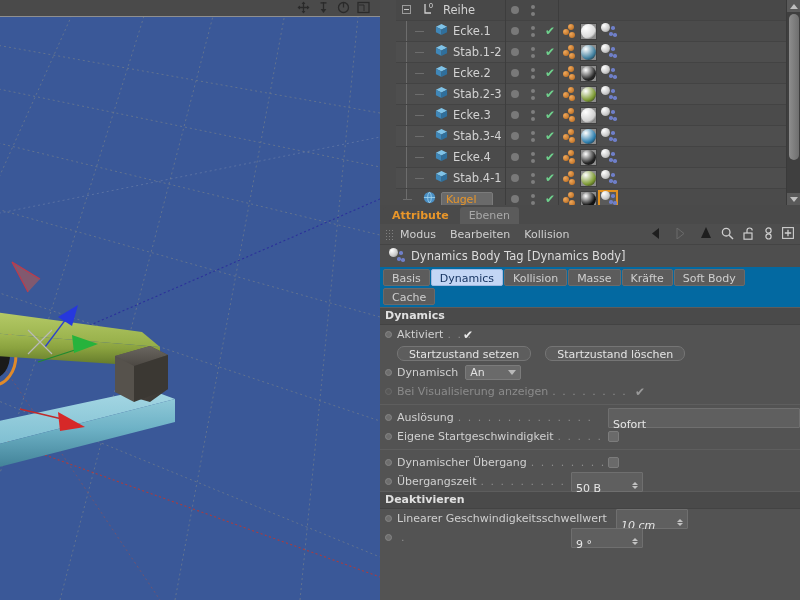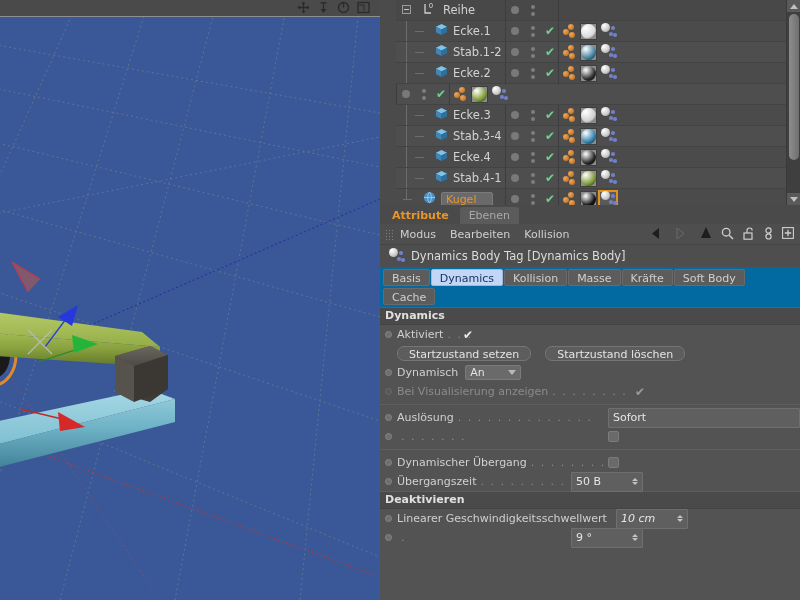--- a/index.html
+++ b/index.html
@@ -162,21 +162,21 @@
   }
   .caret{width:0;height:0;border-left:4px solid transparent;border-right:4px solid transparent;
     border-top:5px solid #b9b9b9;margin-left:7px;}
   .btn{
     height:15px;line-height:15px;padding:0 11px;border-radius:7px;
     background:#5d5d5d;border:1px solid #757575;color:#e4e4e4;font-size:11px;
     box-sizing:border-box;display:inline-block;
   }
   .field{
     height:15px;background:#5f5f5f;border:1px solid #6f6f6f;border-radius:1px;
-    display:inline-flex;align-items:center;padding:9px 4px;font-size:11px;color:#e6e6e6;
+    display:inline-flex;align-items:flex-start;padding:9px 4px;font-size:11px;color:#e6e6e6;
     box-sizing:border-box;
   }
   .field.wide{width:192px;}
   .field.num{width:72px;justify-content:space-between;}
   .spin{display:flex;flex-direction:column;gap:1px;align-items:center;}
   .spin i{width:0;height:0;border-left:3px solid transparent;border-right:3px solid transparent;display:block;}
   .spin i.u{border-bottom:3px solid #c2c2c2;}
   .spin i.d{border-top:3px solid #c2c2c2;}
   .divider{height:1px;background:#5e5e5e;margin:3px 0;}
 </style>
@@ -476,20 +476,32 @@
                 <span class="dyntag">
                   <span class="bb"></span>
                   <span class="sd a"></span>
                   <span class="sd b"></span>
                   <span class="sd c"></span>
                 </span>
               </span>
             </span>
           </div>
           <div class="om-row alt">
+            <span class="om-name">
+              <span class="tree-line"></span>
+              <span class="om-indent" style="margin-left:12px">
+                <span class="elbow"></span>
+              </span>
+              <span><svg class="cubeico" viewBox="0 0 14 14">
+                  <path d="M7 1 L13 4 L7 7 L1 4 Z" fill="#7fc3e8"></path>
+                  <path d="M1 4 L7 7 L7 13 L1 10 Z" fill="#3f87b8"></path>
+                  <path d="M13 4 L7 7 L7 13 L13 10 Z" fill="#2f6f9c"></path>
+                </svg></span>
+              <span class="om-label">Stab.2-3</span>
+            </span>
             <span class="om-cols">
               <span class="col-sep"></span>
               <span class="dotcol">
                 <span class="bigdot"></span>
               </span>
               <span class="dotcol">
                 <span class="twodots">
                   <i></i>
                   <i></i>
                 </span>
@@ -852,20 +864,21 @@
           <span class="bullet"></span>
           <span class="lbl">Auslösung</span>
           <span class="dots">. . . . . . . . . . . . . .</span>
           <span class="field wide">
             <span>Sofort</span>
           </span>
         </div>
 
         <div class="row">
           <span class="bullet"></span>
+          <span class="lbl">Eigene Startgeschwindigkeit</span>
           <span class="dots">. . . . . . .</span>
           <span class="cbox" style="margin-right:181px;"></span>
         </div>
 
         <div class="divider"></div>
 
         <div class="row">
           <span class="bullet"></span>
           <span class="lbl">Dynamischer Übergang</span>
           <span class="dots">. . . . . . . . . . .</span>

